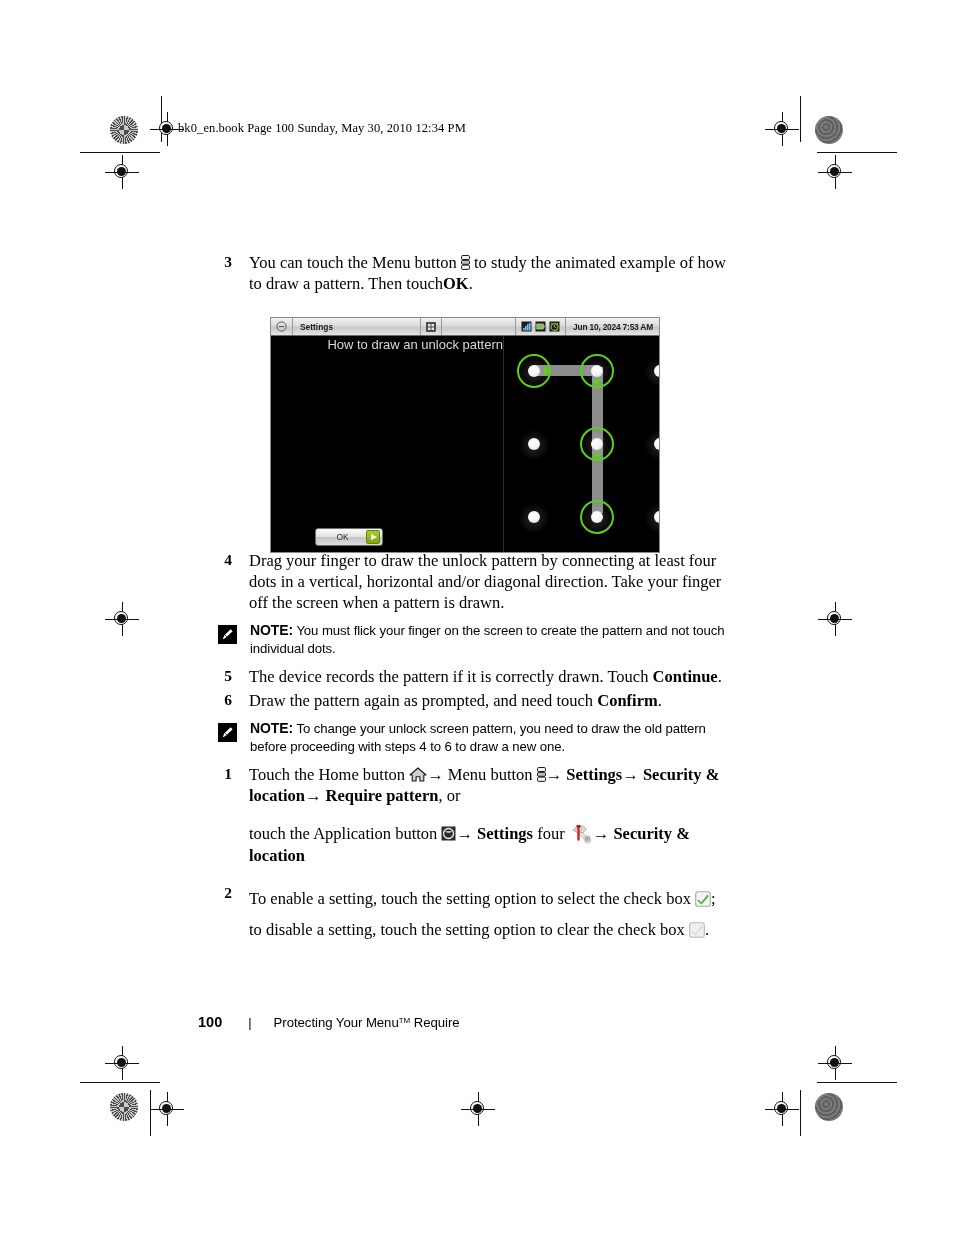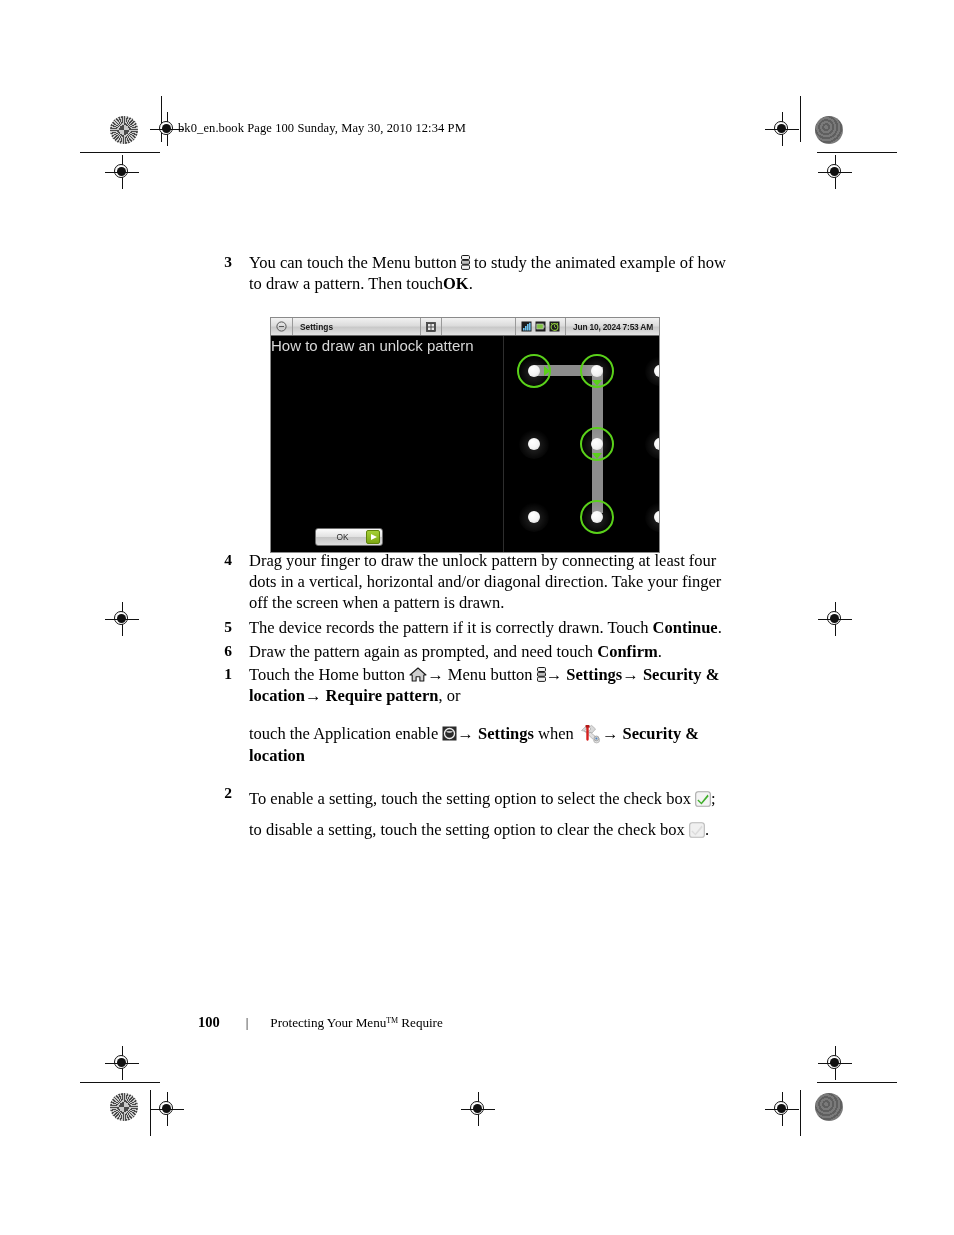--- a/index.html
+++ b/index.html
@@ -193,23 +193,23 @@
 
   .screen-body {
     position: relative;
     height: 217px;
     background: #000;
   }
   .shot-caption {
     position: absolute;
     left: 0; top: 1px;
     width: 232px;
-    text-align: left;
+    text-align: right;
     font-family: "Liberation Sans", sans-serif;
-    font-size: 15px;
+    font-size: 13px;
     color: #d8d8d8;
   }
   .divider-v {
     position: absolute;
     left: 232px; top: 0;
     width: 1px; height: 100%;
     background: #2e2e2e;
   }
   .ok-btn {
     position: absolute;
@@ -300,21 +300,21 @@
     border-left: 6px solid #5ad11a;
   }
 
   
   .footer {
     position: absolute;
     left: 198px;
     top: 1014px;
     display: flex;
     align-items: flex-end;
-    font-family: Liberation Serif, serif;
+    font-family: Liberation Sans, sans-serif;
   }
   .footer-page { font-weight: bold; font-size: 14.5px; }
   .footer-bar { margin: 0 22px 0 26px; font-size: 13px; color: #000; }
   .footer-title { font-size: 13.2px; letter-spacing: -0.05px; }
   .footer-title sup { font-size: 8px; vertical-align: 4px; }
 </style>
 </head>
 <body>
 
 <div>
@@ -511,35 +511,61 @@
     </div>
   </div>
 
   <div style="height:254px;"></div>
 
   <div class="step">
     <div class="step-num">4</div>
     <div class="step-body">Drag your finger to draw the unlock pattern by connecting at least four dots in a vertical, horizontal and/or diagonal direction. Take your finger off the screen when a pattern is drawn.</div>
   </div>
 
+  <div class="note">
+    <div class="note-icon">
+      <svg width="15" height="15" viewBox="0 0 15 15">
+        <path d="M3 12 L4.2 8.6 L10.6 2.2 L12.6 4.2 L6.2 10.6 Z" fill="#ffffff"></path>
+        <path d="M3 12 L4.6 11.4 L3.6 10.4 Z" fill="#ffffff"></path>
+        <line x1="5.2" y1="8.2" x2="7.2" y2="10.2" stroke="#000" stroke-width="0.8"></line>
+      </svg>
+    </div>
+    <div class="note-text">
+      <b>NOTE:</b>
+      <span>You must flick your finger on the screen to create the pattern and not touch individual dots.</span>
+    </div>
+  </div>
 
   <div class="step" style="margin-top:4px;">
     <div class="step-num">5</div>
     <div class="step-body">
       <span>The device records the pattern if it is correctly drawn. Touch</span> <b>Continue</b><span>.</span>
     </div>
   </div>
 
   <div class="step" style="margin-top:3px;">
     <div class="step-num">6</div>
     <div class="step-body">
       <span>Draw the pattern again as prompted, and need touch</span> <b>Confirm</b><span>.</span>
     </div>
   </div>
 
+  <div class="note">
+    <div class="note-icon">
+      <svg width="15" height="15" viewBox="0 0 15 15">
+        <path d="M3 12 L4.2 8.6 L10.6 2.2 L12.6 4.2 L6.2 10.6 Z" fill="#ffffff"></path>
+        <path d="M3 12 L4.6 11.4 L3.6 10.4 Z" fill="#ffffff"></path>
+        <line x1="5.2" y1="8.2" x2="7.2" y2="10.2" stroke="#000" stroke-width="0.8"></line>
+      </svg>
+    </div>
+    <div class="note-text">
+      <b>NOTE:</b>
+      <span>To change your unlock screen pattern, you need to draw the old pattern before proceeding with steps 4 to 6 to draw a new one.</span>
+    </div>
+  </div>
 
 
   <div class="step">
     <div class="step-num">1</div>
     <div class="step-body">
       <span>Touch the Home button</span>
       <svg class="ico ico-home" viewBox="0 0 18 15">
         <path d="M9 1 L17 8 L14.8 8 L14.8 14 L10.9 14 L10.9 9.7 L7.1 9.7 L7.1 14 L3.2 14 L3.2 8 L1 8 Z" fill="#cfcfcf" stroke="#1a1a1a" stroke-width="1.1" stroke-linejoin="round"></path>
       </svg><span class="arrow">→</span>
       <span>Menu button</span>
@@ -552,28 +578,28 @@
       <b>Security &amp; location</b><span class="arrow">→</span>
       <b>Require pattern</b><span>, or</span>
     </div>
   </div>
 
   <div class="spacer-md"></div>
 
   <div class="step">
     <div class="step-num"></div>
     <div class="step-body">
-      <span>touch the Application enable</span>
+      <span>touch the Application button</span>
       <svg class="ico ico-app" viewBox="0 0 15 15">
         <rect x="0.5" y="0.5" width="14" height="14" fill="#2b2b2b"></rect>
         <circle cx="7.5" cy="7.5" r="5" fill="none" stroke="#f0f0f0" stroke-width="1.3"></circle>
         <path d="M4 5.2 A 4.6 4.6 0 0 0 11 5.2 Z" fill="#f0f0f0"></path>
       </svg><span class="arrow">→</span>
       <b>Settings</b>
-      <span>when</span>
+      <span>four</span>
       <svg class="ico ico-settings" viewBox="0 0 24 21">
         <path d="M3.5 6.5 L7 3.2 L8.6 4.8 L6.4 7 L8.4 9 L13 5 L11 3 L13.6 1.4 L17.6 5 L14 9 Z" fill="#d9d9d9" stroke="#9a9a9a" stroke-width="0.6"></path>
         <path d="M12 8 L18 13 A 3 3 0 1 1 15.6 15.8 L10 10.5 Z" fill="#e2e2e2" stroke="#9a9a9a" stroke-width="0.6"></path>
         <circle cx="18.4" cy="14.4" r="2.4" fill="#cfcfcf" stroke="#8a8a8a" stroke-width="0.6"></circle>
         <circle cx="18.4" cy="14.4" r="1" fill="#4e86c4"></circle>
         <rect x="8.3" y="2.2" width="2.4" height="14.5" rx="1.1" fill="#d6201f"></rect>
         <rect x="7.4" y="1" width="4.2" height="2.6" rx="0.8" fill="#b01917"></rect>
       </svg><span class="arrow">→</span>
       <b>Security &amp; location</b>
     </div>

